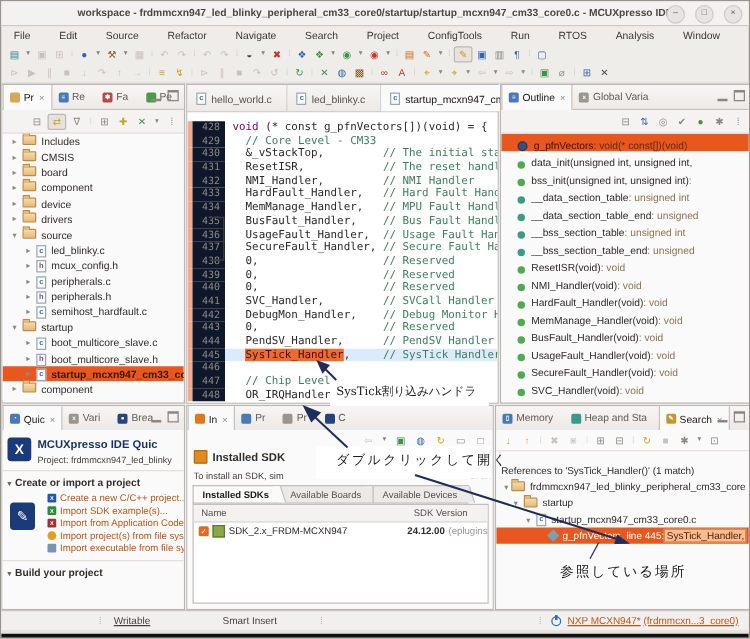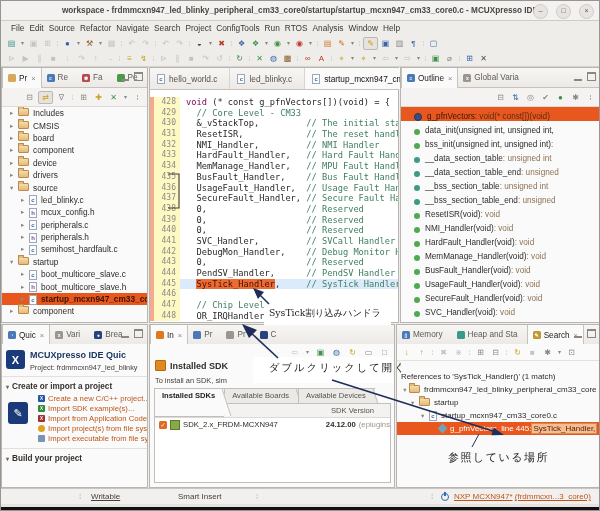--- a/index.html
+++ b/index.html
@@ -8,21 +8,21 @@
        border:1px solid #98948f;}
   
   .titlebar{position:absolute;left:0;top:0;right:0;height:19px;background:#f4f2f0;
             border-bottom:1px solid #cfcbc8;display:flex;align-items:center;justify-content:center;}
   .titlebar .title{font-weight:bold;font-size:8.2px;color:#4a4642;}
   .winbtns{position:absolute;right:5px;top:3px;display:flex;gap:8px;}
   .winbtn{width:13px;height:13px;border-radius:50%;background:#e7e4e1;border:1px solid #cfcbc7;
           font-size:7px;line-height:12px;text-align:center;color:#5a5650;}
   
   .menubar{position:absolute;top:19px;left:0;right:0;height:16px;display:flex;align-items:center;
-           padding-left:8px;gap:1px;font-size:8.3px;color:#3a3733;}
+           padding-left:8px;gap:19px;font-size:8.3px;color:#3a3733;}
   .menu-item{padding:1px 2px;}
   
   .toolbar{position:absolute;top:35px;left:0;right:0;height:30px;border-bottom:1px solid #d5d1cd;}
   .trow{display:flex;align-items:center;height:15px;padding-left:4px;gap:1px;}
   .tbi{display:inline-block;width:13px;text-align:center;font-size:8px;color:#8a8782;line-height:13px;}
   .tbi.dd{width:7px;font-size:6px;}
   .tbi.sep{width:5px;color:#c8c4c0;font-size:7px;}
   .tbi.pressed{background:#e7e2dd;border:1px solid #bcb8b3;border-radius:2px;line-height:11px;}
   .c-blue{color:#3565a8}.c-green{color:#3f9347}.c-red{color:#c0392b}.c-orange{color:#d07020}
   .c-gold{color:#c8a020}.c-teal{color:#2e8b8b}.c-gray{color:#8a8782}.c-dis{color:#c6c2be}.c-brown{color:#8a5a2a}.c-dark{color:#4a4a4a}
@@ -63,21 +63,21 @@
   
   .etabs{height:21px;display:flex;align-items:stretch;background:linear-gradient(#f8f6f4,#ece9e6);
          border-bottom:1px solid #c6c2be;}
   .etab{display:flex;align-items:center;gap:4px;padding:0 7px;font-size:8.3px;color:#55514c;
         border-right:1px solid #d8d4d0;}
   .etab.active{background:#fbfafa;color:#14120f;border-right:1px solid #b8b4b0;}
   .codearea{position:absolute;left:0;top:22px;right:0;bottom:0;background:#fff;overflow:hidden;
             font-family:"DejaVu Sans Mono",monospace;font-size:8.7px;padding-top:7px;}
   .line{display:flex;height:10.7px;line-height:10.7px;white-space:pre;}
   .chg{width:4px;background:#f2ab8e;flex:none;}
-  .ln{width:22px;flex:none;text-align:right;padding-right:4px;background:#fef9c3;color:#8d8984;
+  .ln{width:22px;flex:none;text-align:right;padding-right:4px;background:#0f172a;color:#8d8984;
       font-size:8px;}
   .lbody{flex:1;padding-left:6px;color:#2a2a2a;}
   .kw{color:#7f0055;font-weight:normal;}
   .comment{color:#3f7f5f;}
   .line.cmt .code{color:#3f7f5f;}
   .line.current .lbody{background:#dcebfb;}
   .hlword{background:#ee6a33;color:#401505;}
   
   .olist{overflow:hidden;height:214px;background:#fbfafa;}
   .oitem{height:14px;display:flex;align-items:flex-end;padding-left:13px;font-size:8.2px;
@@ -109,21 +109,21 @@
   .li-gold{background:#e0a020;border-radius:50%}.li-doc{background:#7a93b5}
   
   .sdk-body{position:absolute;left:0;top:19px;right:0;bottom:0;background:#fbfafa;overflow:hidden;}
   .sdk-tb{position:absolute;right:3px;top:2px;display:flex;gap:3px;align-items:center;}
   .sdk-title{position:absolute;left:5px;top:16px;display:flex;gap:4px;align-items:center;
              font-weight:bold;font-size:9px;color:#33302c;}
   .sdk-cube{width:9px;height:9px;background:#e08a20;border:1px solid #b06a10;border-radius:1px;}
   .sdk-sub{position:absolute;left:5px;top:32px;font-size:7.4px;color:#44403b;}
   .sdk-frag{position:absolute;right:1px;top:32px;font-size:7.4px;color:#44403b;}
   .stabs{position:absolute;left:4px;top:44px;display:flex;}
-  .stab{position:relative;padding:2px 9px 16px 7px;font-size:7.6px;color:#55514c;background:#eceae7;
+  .stab{position:relative;padding:2px 9px 2px 7px;font-size:7.6px;color:#55514c;background:#eceae7;
         border:1px solid #c2beba;border-right:none;}
   .stab::after{content:'';position:absolute;right:-3px;top:0;bottom:0;width:5px;background:inherit;
         border-right:1px solid #c2beba;transform:skewX(18deg);}
   .stab.active{background:#fbfafa;font-weight:bold;color:#222;z-index:2;}
   .sdk-table{position:absolute;left:4px;top:59px;right:3px;bottom:4px;border:1px solid #c2beba;background:#fff;}
   .sdk-th{display:flex;height:13px;align-items:center;background:#f4f2f0;border-bottom:1px solid #dcd8d4;
           font-size:7.6px;color:#55504b;}
   .sdk-th .col1{width:170px;padding-left:6px;}
   .sdk-tr{display:flex;height:13px;align-items:center;font-size:7.7px;color:#2e2b28;}
   .sdk-tr .col1{width:170px;padding-left:4px;display:flex;align-items:center;gap:3px;}

